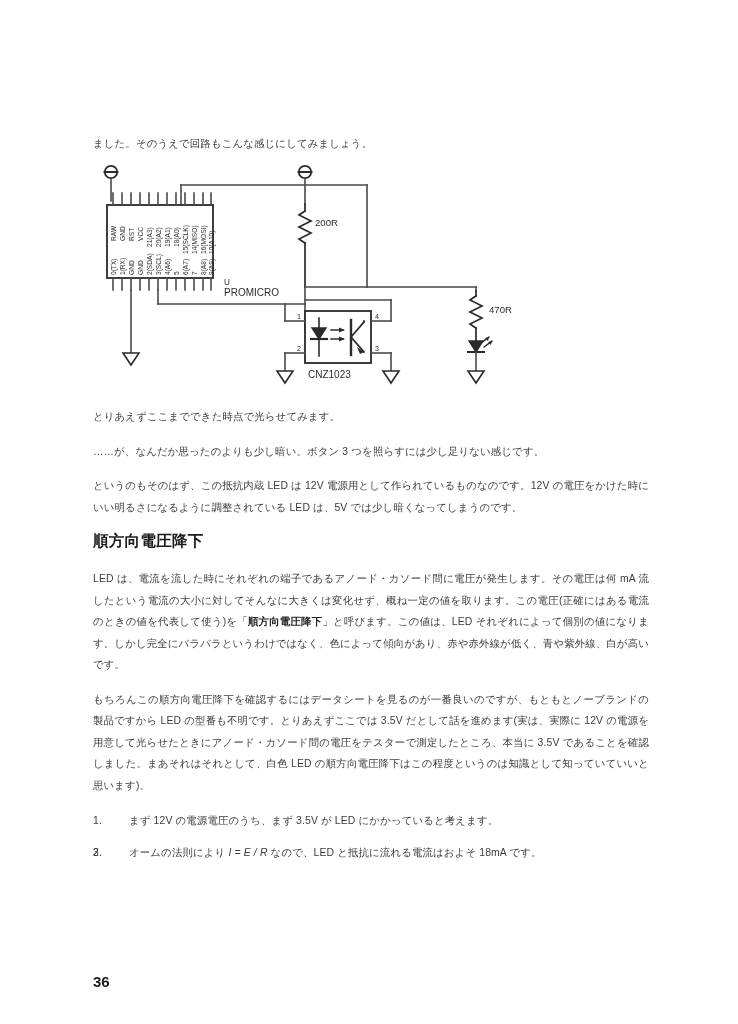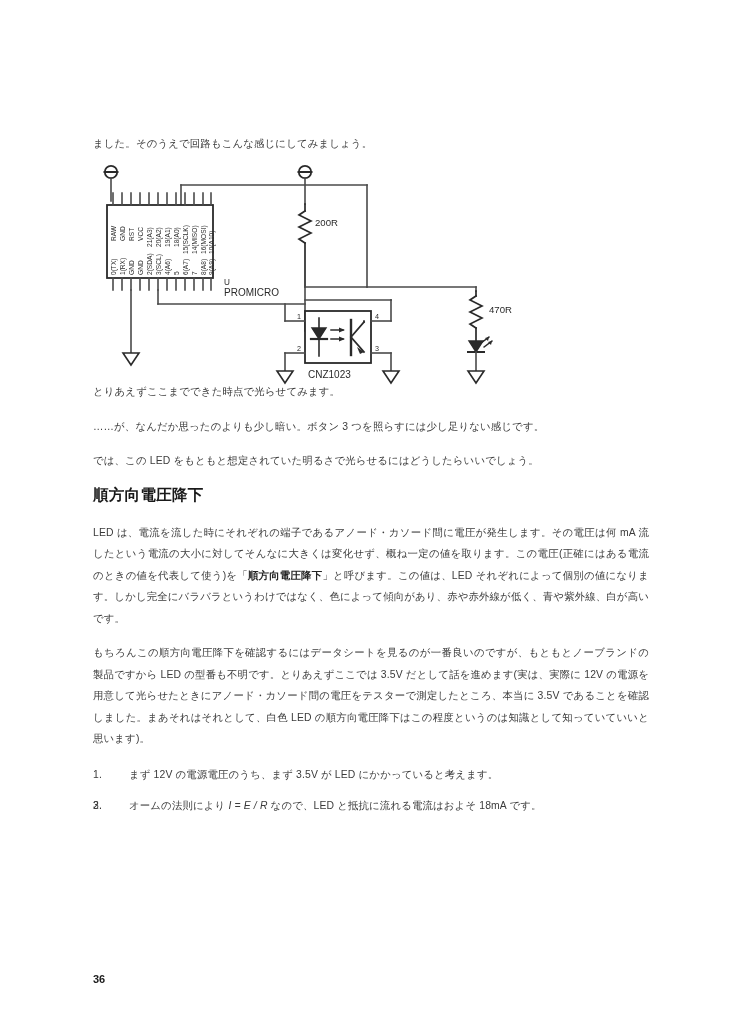--- a/index.html
+++ b/index.html
@@ -44,21 +44,21 @@
     font-size: 15.5px;
     font-weight: bold;
     color: #1a1a1a;
     margin: 0 0 16px 0;
     letter-spacing: 0.3px;
     font-family: "Liberation Sans", "DejaVu Sans", sans-serif;
   }
   .body-block {
     position: absolute;
     left: 93px;
-    top: 381px;
+    top: 406px;
     width: 556px;
   }
   b.inline-strong { font-weight: bold; color: #232323; }
   i.ital { }
 
   ol.steps {
     margin: 14px 0 0 0;
     padding: 0;
     list-style: none;
   }
@@ -73,21 +73,21 @@
   ol.steps li .num {
     position: absolute;
     left: 0;
     top: 0;
     width: 24px;
   }
   .page-number {
     position: absolute;
     left: 93px;
     top: 973px;
-    font-size: 11px;
+    font-size: 15px;
     font-weight: bold;
     color: #1b1b1b;
   }
   .figure {
     position: absolute;
     left: 93px;
     top: 163px;
     width: 556px;
     height: 225px;
   }
@@ -310,21 +310,21 @@
       <text x="282" y="156" fill="#2a2a2a" font-family="'Liberation Sans','DejaVu Sans',sans-serif" font-size="7.2">4</text>
       <text x="282" y="188" fill="#2a2a2a" font-family="'Liberation Sans','DejaVu Sans',sans-serif" font-size="7.2">3</text>
 
       <text x="215" y="215" fill="#2a2a2a" font-family="'Liberation Sans','DejaVu Sans',sans-serif" font-size="10">CNZ1023</text>
     </svg>
   </div>
 
   <div class="body-block">
     <p class="para">とりあえずここまでできた時点で光らせてみます。</p>
     <p class="para">……が、なんだか思ったのよりも少し暗い。ボタン 3 つを照らすには少し足りない感じです。</p>
-    <p class="para">では、この LED をもともと想定されていた明るさで光らせるにはどうしたらいいでしょう。</p>
+    <p class="para">というのもそのはず、この抵抗内蔵 LED は 12V 電源用として作られているものなのです。12V の電圧をかけた時にいい明るさになるように調整されている LED は、5V では少し暗くなってしまうのです。</p>
 
     <h2 class="heading">順方向電圧降下</h2>
 
     <p class="para"><span>LED は、電流を流した時にそれぞれの端子であるアノード・カソード間に電圧が発生します。その電圧は何 mA 流したという電流の大小に対してそんなに大きくは変化せず、概ね一定の値を取ります。この電圧(正確にはある電流のときの値を代表して使う)を「</span><b class="inline-strong">順方向電圧降下</b><span>」と呼びます。この値は、LED それぞれによって個別の値になります。しかし完全にバラバラというわけではなく、色によって傾向があり、赤や赤外線が低く、青や紫外線、白が高いです。</span></p>
 
     <p class="para">もちろんこの順方向電圧降下を確認するにはデータシートを見るのが一番良いのですが、もともとノーブランドの製品ですから LED の型番も不明です。とりあえずここでは 3.5V だとして話を進めます(実は、実際に 12V の電源を用意して光らせたときにアノード・カソード間の電圧をテスターで測定したところ、本当に 3.5V であることを確認しました。まあそれはそれとして、白色 LED の順方向電圧降下はこの程度というのは知識として知っていていいと思います)。</p>
 
     <ol class="steps">
       <li>
         <span class="num">1.</span><span>まず 12V の電源電圧のうち、まず 3.5V が LED にかかっていると考えます。</span>

